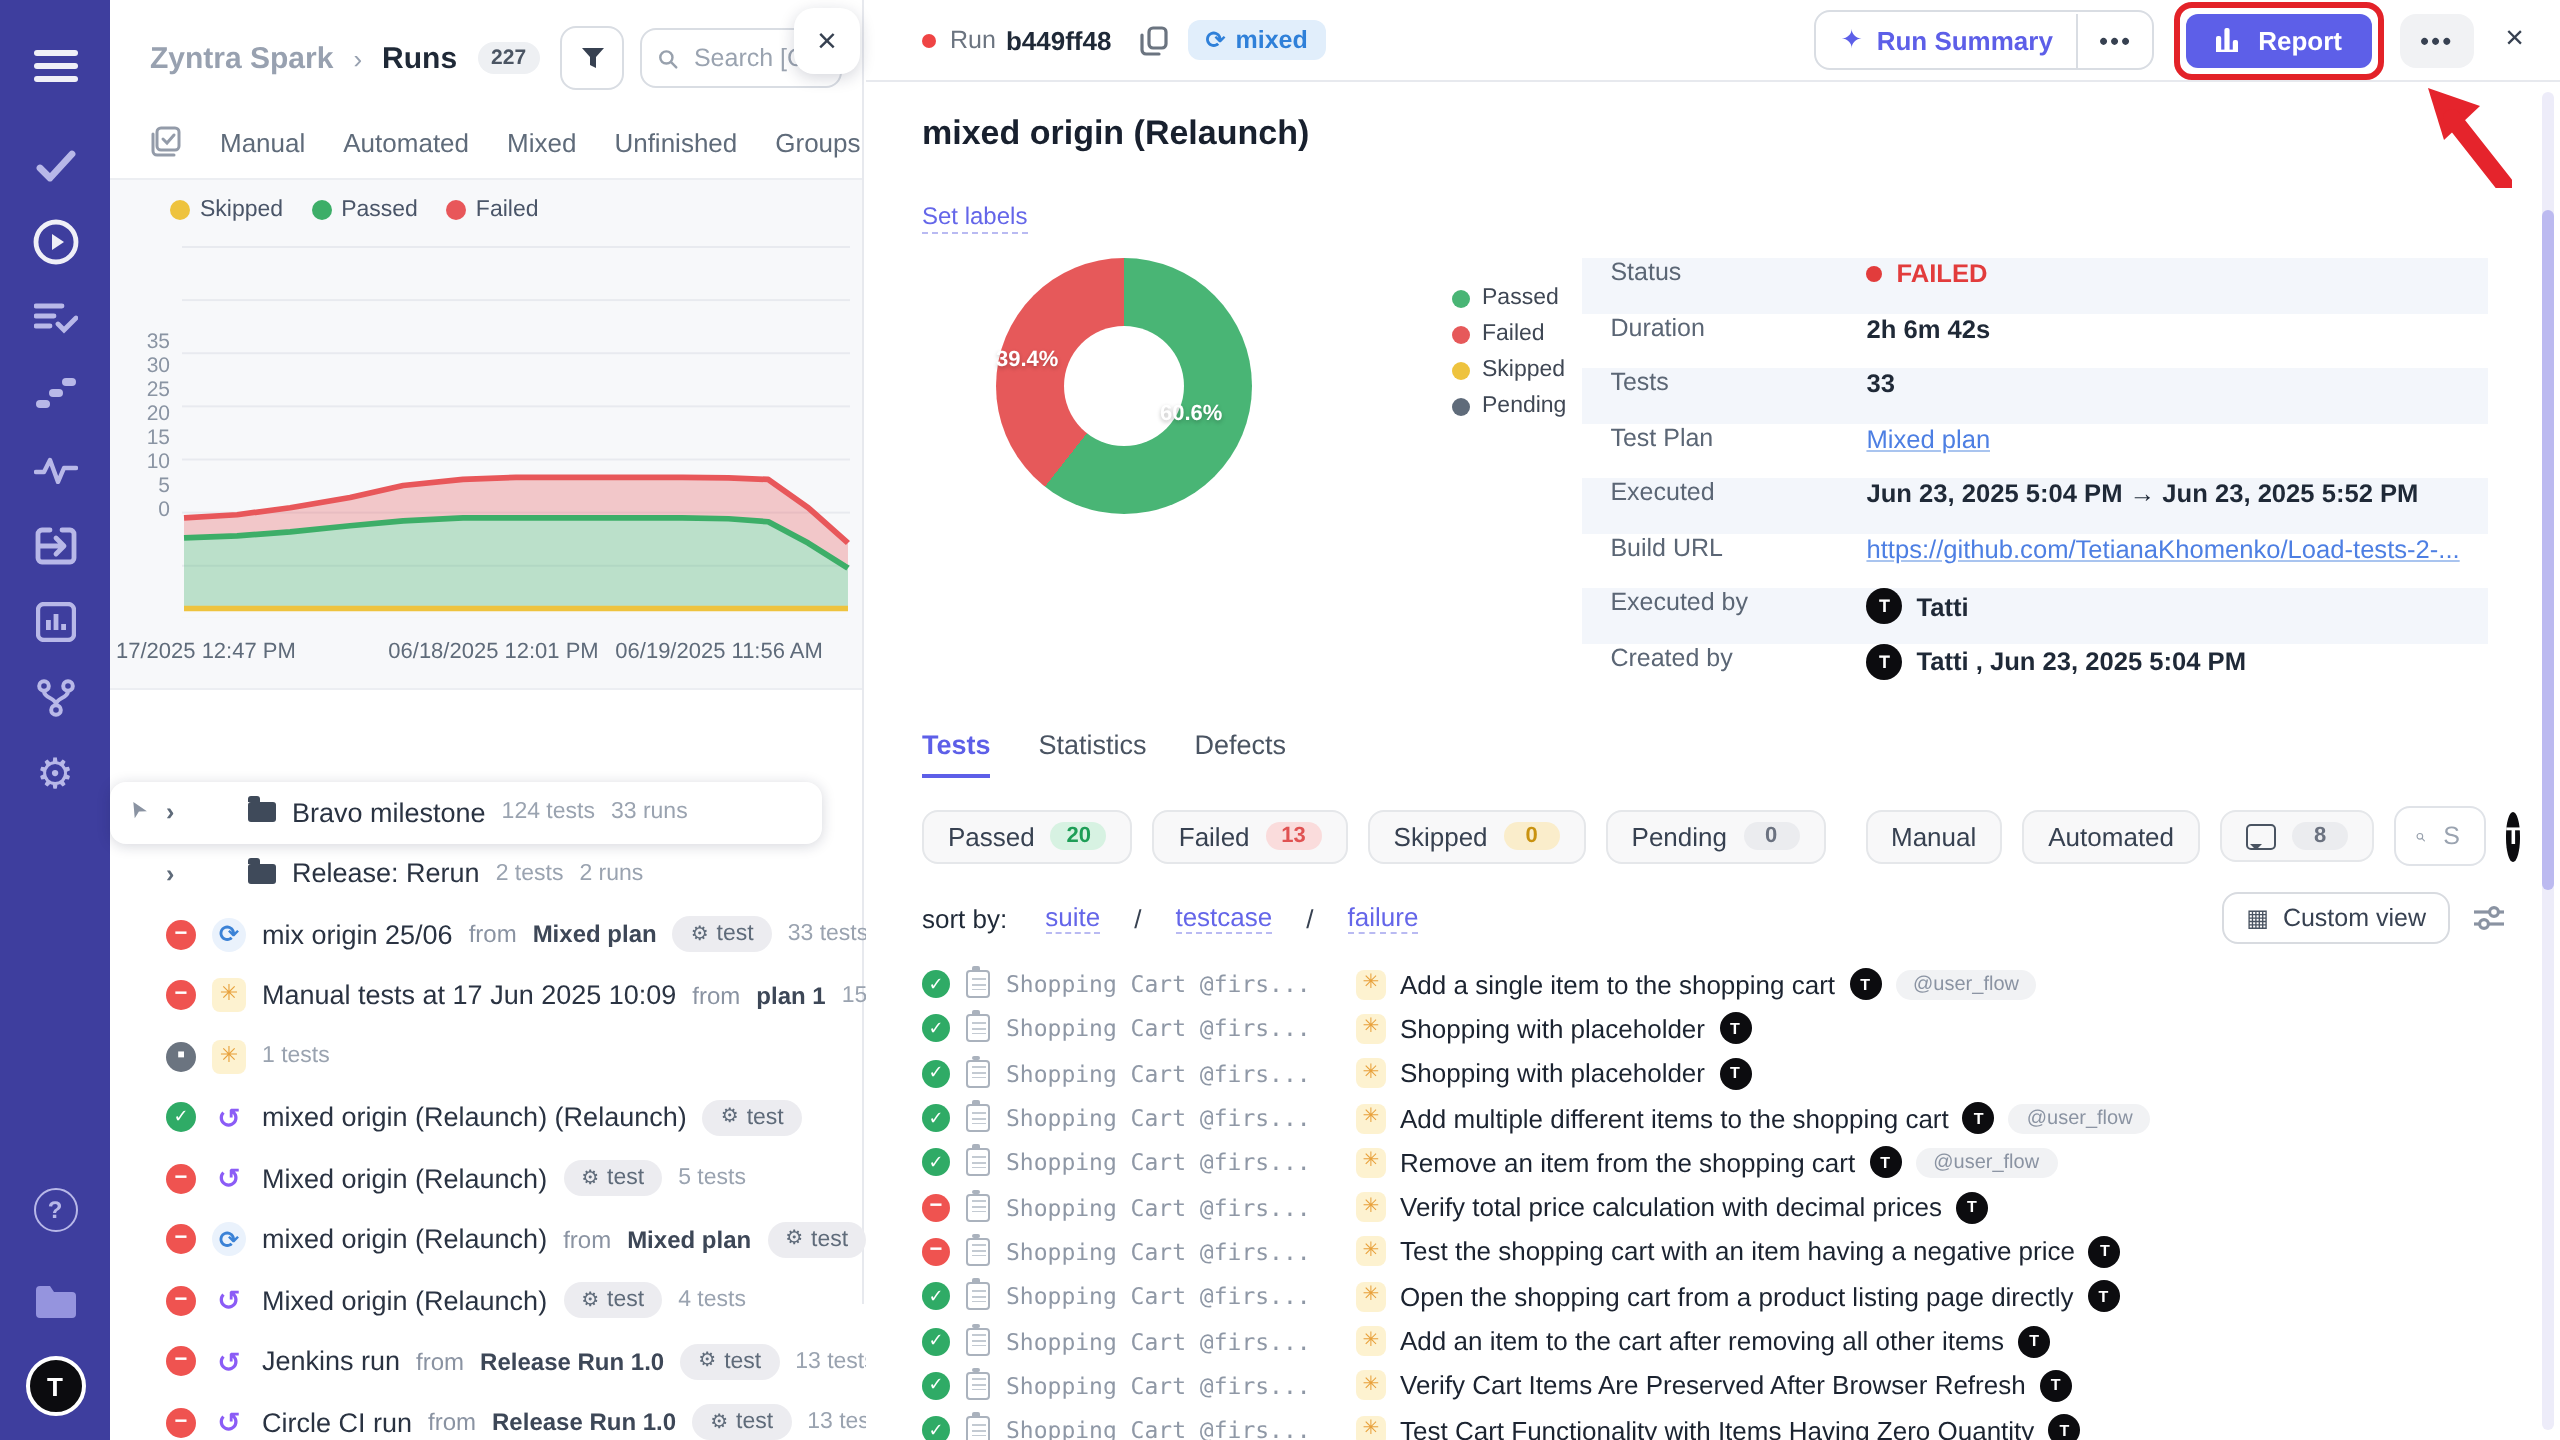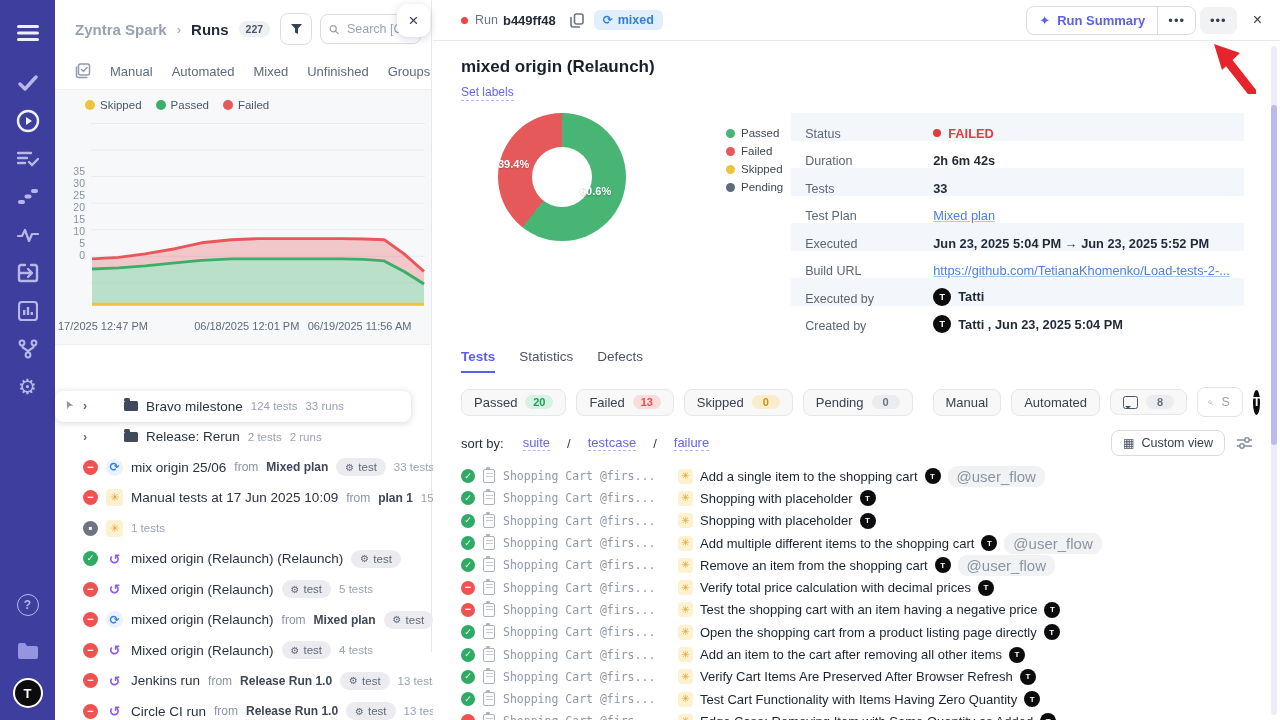--- a/index.html
+++ b/index.html
@@ -80,35 +80,35 @@
   .sparkle{font-size:13px;}
   .grp-more{padding:6px 10px;border-left:1px solid #d9dde3;color:#374151;font-size:13px;letter-spacing:1px;}
   .report-outline{border:3px solid #e32228;border-radius:9px;padding:3px;margin:0 4px 0 10px;}
   .report-btn{display:flex;align-items:center;gap:8px;background:#5d5fe8;color:#fff;border-radius:6px;padding:6px 15px;font-size:13px;font-weight:600;}
   .more-btn{background:#f1f2f4;border-radius:8px;padding:6px 10px;color:#374151;font-size:13px;letter-spacing:1px;margin:0 4px;}
   .dp-close{margin-left:8px;font-size:16px;color:#374151;padding:0 4px;}
   .annot-arrow{position:absolute;right:24px;top:44px;z-index:9;}
 
   .dp-body{position:absolute;top:41px;left:0;right:0;bottom:0;padding:14px 28px 0;box-sizing:border-box;overflow:hidden;}
   .run-title{font-size:17px;font-weight:700;color:#18202e;margin:2px 0 0;}
-  .set-labels{display:inline-block;margin-top:8px;color:#6466e9;font-size:12px;border-bottom:1px dashed #b9baf2;padding-bottom:1px;}
+  .set-labels{display:inline-block;margin-top:24px;color:#6466e9;font-size:12px;border-bottom:1px dashed #b9baf2;padding-bottom:1px;}
 
   .overview{display:flex;margin-top:12px;align-items:flex-start;}
   .donut-wrap{position:relative;width:128px;height:128px;margin-left:37px;flex:0 0 auto;}
   .donut{width:128px;height:128px;border-radius:50%;}
   .donut-hole{position:absolute;inset:34px;background:#fff;border-radius:50%;}
   .dlab{position:absolute;color:#fff;font-size:11px;font-weight:700;text-shadow:0 1px 2px rgba(0,0,0,.25);z-index:2;}
   .dlab-fail{left:0px;top:45px;}
   .dlab-pass{left:82px;top:72px;}
   .donut-legend{margin-left:100px;display:flex;flex-direction:column;gap:6px;padding-top:14px;flex:0 0 auto;}
   .dleg-item{display:flex;align-items:center;gap:6px;font-size:11.5px;color:#3f4754;}
   .dleg-dot{width:9px;height:9px;border-radius:50%;}
 
   .details{margin-left:8px;flex:1;min-width:0;padding-right:8px;}
-  .drow{display:flex;align-items:flex-end;height:27.5px;font-size:12.5px;}
+  .drow{display:flex;align-items:flex-start;height:27.5px;font-size:12.5px;}
   .drow:nth-of-type(odd){background:#f3f6fb;}
   .dlabel{width:128px;flex:0 0 auto;color:#5b6675;padding-left:14px;}
   .dval{display:flex;align-items:center;gap:7px;color:#1f2937;font-size:12.8px;font-weight:600;overflow:hidden;white-space:nowrap;flex:1;}
   .sdot{width:8px;height:8px;border-radius:50%;background:#e23c3c;flex:0 0 auto;}
   .v-failed{color:#e23c3c;font-weight:700;}
   .v-link{color:#4d7fe3;font-weight:400;text-decoration:underline;text-decoration-color:#a9c4ef;overflow:hidden;text-overflow:ellipsis;}
   .av-s{width:18px;height:18px;border-radius:50%;background:#0c0c0f;color:#fff;font-size:9px;font-weight:700;display:flex;align-items:center;justify-content:center;flex:0 0 auto;}
 
   .dp-tabs{display:flex;gap:24px;margin-top:16px;font-size:13.5px;color:#4a5462;}
   .dp-tab{padding-bottom:7px;}
@@ -140,21 +140,21 @@
   .tests{margin-top:9px;}
   .trow{display:flex;align-items:center;gap:7px;height:22.3px;font-size:13px;color:#1b2330;white-space:nowrap;}
   .trow .s-ic{width:14px;height:14px;}
   .clip{width:10px;height:12px;border:1.5px solid #aab2bd;border-radius:2px;position:relative;flex:0 0 auto;margin:0 1px;}
   .clip::before{content:"";position:absolute;top:-3px;left:2px;width:4px;height:2.5px;background:#aab2bd;border-radius:1px;}
   .clip::after{content:"";position:absolute;left:1.5px;top:2.5px;right:1.5px;height:6px;background:repeating-linear-gradient(#c3cad2 0 1px,transparent 1px 2.8px);}
   .suite{font-family:"DejaVu Sans Mono","Liberation Mono",monospace;font-size:11.5px;color:#8f98a6;width:168px;flex:0 0 auto;overflow:hidden;}
   .trow .t-burst{width:15px;height:15px;font-size:10px;}
   .t-title{font-weight:400;}
   .trow .av-s{width:16px;height:16px;font-size:8px;}
-  .tag{background:#f1f2f4;border-radius:9px;padding:2px 9px;font-size:15px;color:#8a93a2;}
+  .tag{background:#f1f2f4;border-radius:9px;padding:2px 9px;font-size:10px;color:#8a93a2;}
 
   .vscroll-track{position:absolute;right:3px;top:46px;bottom:5px;width:6px;background:#edecf9;border-radius:3px;}
   .vscroll-thumb{position:absolute;right:3px;top:105px;height:340px;width:6px;background:#bcbaf0;border-radius:3px;}
 </style>
 </head>
 <body>
 
 <div class="app">
 
   <aside class="sidebar">
@@ -489,20 +489,33 @@
         <span>mixed</span>
       </span>
       <div class="dp-actions">
         <span class="grp-btn">
           <span class="grp-main">
             <span class="sparkle">✦</span>
             <span>Run Summary</span>
           </span>
           <span class="grp-more">•••</span>
         </span>
+        <span class="report-outline">
+          <span class="report-btn">
+            <svg width="13" height="12" viewBox="0 0 13 12">
+                <g fill="#fff">
+                  <rect x="0" y="4" width="2.6" height="8" rx="1"></rect>
+                  <rect x="4.2" y="0" width="2.6" height="12" rx="1"></rect>
+                  <rect x="8.4" y="6" width="2.6" height="6" rx="1"></rect>
+                  <rect x="0" y="10.8" width="11" height="1.2"></rect>
+                </g>
+              </svg>
+            <span>Report</span>
+          </span>
+        </span>
         <span class="more-btn">•••</span>
         <span class="dp-close">×</span>
       </div>
       <svg class="annot-arrow" width="46" height="50" viewBox="0 0 46 50">
         <polygon points="4,0 30,9 12,26" fill="#e5242c"></polygon>
         <line x1="16" y1="15" x2="42" y2="48" stroke="#e5242c" stroke-width="9" stroke-linecap="round"></line>
       </svg>
     </header>
 
     <div class="dp-body">

